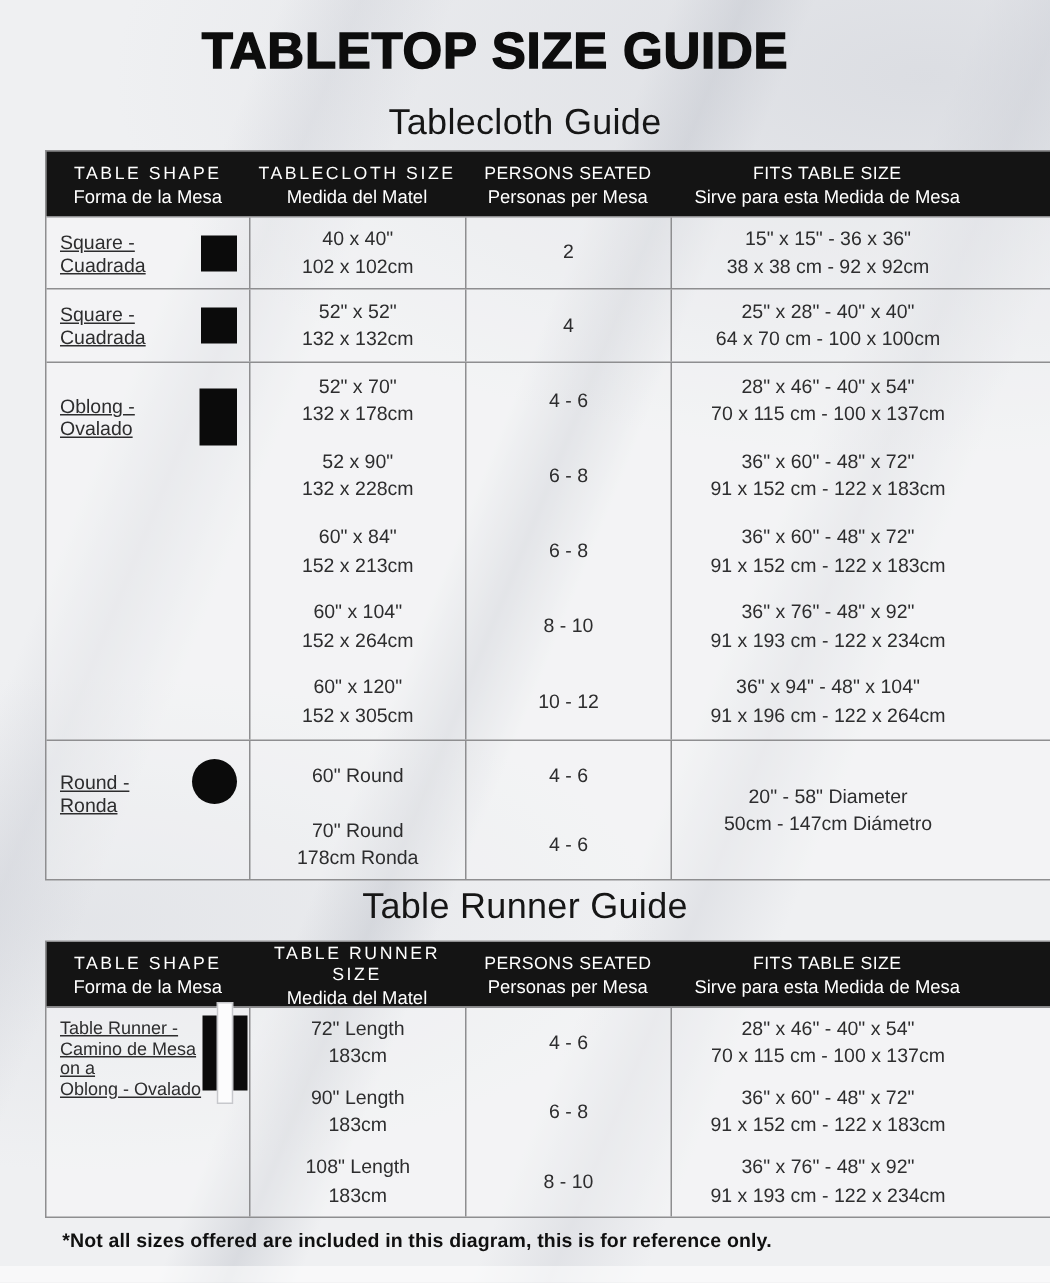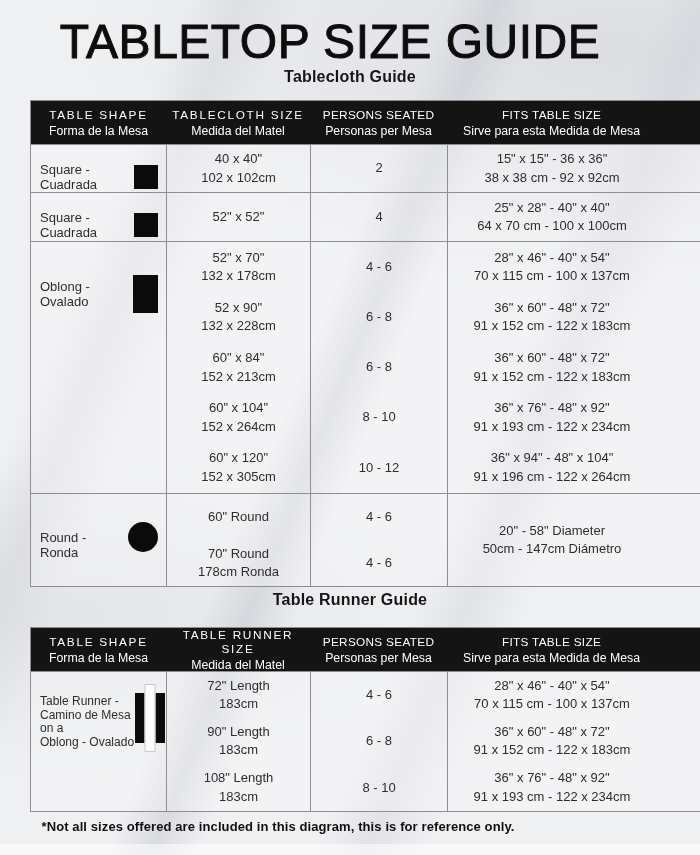--- a/index.html
+++ b/index.html
@@ -20,26 +20,26 @@
       radial-gradient(900px 420px at 88% 6%, rgba(200,203,211,.50), rgba(239,240,242,0) 60%),
       linear-gradient(112deg, rgba(190,193,202,0) 43%, rgba(184,188,197,.40) 47.5%, rgba(190,193,202,0) 52%),
       linear-gradient(112deg, rgba(196,199,207,0) 18%, rgba(193,196,205,.30) 23%, rgba(196,199,207,0) 29%),
       linear-gradient(112deg, rgba(196,199,207,0) 63%, rgba(190,193,202,.28) 68%, rgba(196,199,207,0) 74%),
       radial-gradient(700px 300px at 8% 72%, rgba(205,208,215,.35), rgba(239,240,242,0) 55%);
   }
   .bottom-band{position:absolute;left:0;bottom:0;width:700px;height:11px;background:rgba(255,255,255,.55);}
 
   .page-title{
     position:absolute;top:16px;left:0;width:660px;text-align:center;
-    font-size:48px;font-weight:normal;letter-spacing:.5px;color:#0d0d0d;
+    font-size:34px;font-weight:bold;letter-spacing:.5px;color:#0d0d0d;
     -webkit-text-stroke:1px #0d0d0d;line-height:1.1;
   }
   .section-title{
     position:absolute;left:0;width:700px;text-align:center;
-    font-size:16px;font-weight:700;color:#161616;letter-spacing:.2px;
+    font-size:24px;font-weight:400;color:#161616;letter-spacing:.2px;
   }
   #tablecloth-title{top:68px;}
   #runner-title{top:591px;}
 
   .tbl{
     position:absolute;left:30px;width:687px;
     border:1px solid var(--border);
     background:rgba(252,252,253,.30);
   }
   #tablecloth-table{top:100px;}
@@ -61,21 +61,21 @@
   .g-sq1{height:48px;}
   .g-sq2{height:49px;}
   .g-oblong{height:252px;}
   .g-round{height:93px;}
   .g-runner{height:140px;}
 
   .subcol{display:flex;flex-direction:column;height:100%;}
   .sub{flex:1;display:flex;flex-direction:column;justify-content:center;text-align:center;}
   .line{display:block;font-size:13px;line-height:1.42;color:var(--text);}
 
-  .shape-cell{display:flex;align-items:center;padding:16px 8px 0 9px;}
+  .shape-cell{display:flex;align-items:center;padding:0 8px 0 9px;text-decoration:underline;}
   .shape-label{flex:1;text-align:left;font-size:13px;color:var(--text);}
   .shape-cell.top{align-items:flex-start;}
   .shape-cell.top .shape-label.ob{margin-top:21px;}
   .shape-cell.top .icon-oblong{margin-top:17px;}
   .shape-cell.top .shape-label.rd{margin-top:20px;}
   .shape-cell.top .icon-circle{margin-top:12px;}
   .shape-cell.top .runner-label-block{margin-top:7px;}
   .shape-cell.top .icon-runner{margin-top:2px;}
 
   .icon-square{width:24px;height:24px;background:var(--ink);flex:none;}
@@ -147,20 +147,21 @@
   </div>
 
   <div class="grow g-sq2">
     <div class="c1 shape-cell">
       <span class="shape-label">Square - Cuadrada</span>
       <span class="icon-square"></span>
     </div>
     <div class="c2 subcol">
       <div class="sub">
         <span class="line">52" x 52"</span>
+        <span class="line">132 x 132cm</span>
       </div>
     </div>
     <div class="c3 subcol">
       <div class="sub">
         <span class="line">4</span>
       </div>
     </div>
     <div class="c4 subcol">
       <div class="sub">
         <span class="line">25" x 28" - 40" x 40"</span>

